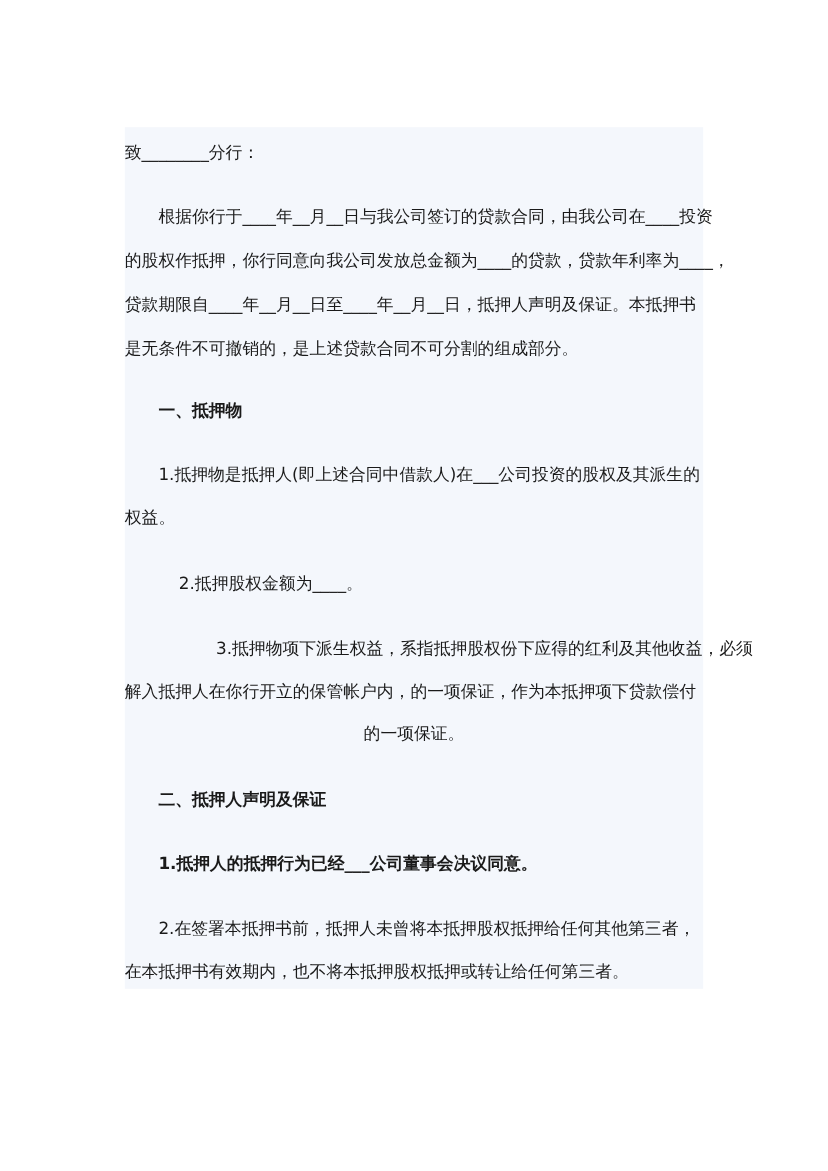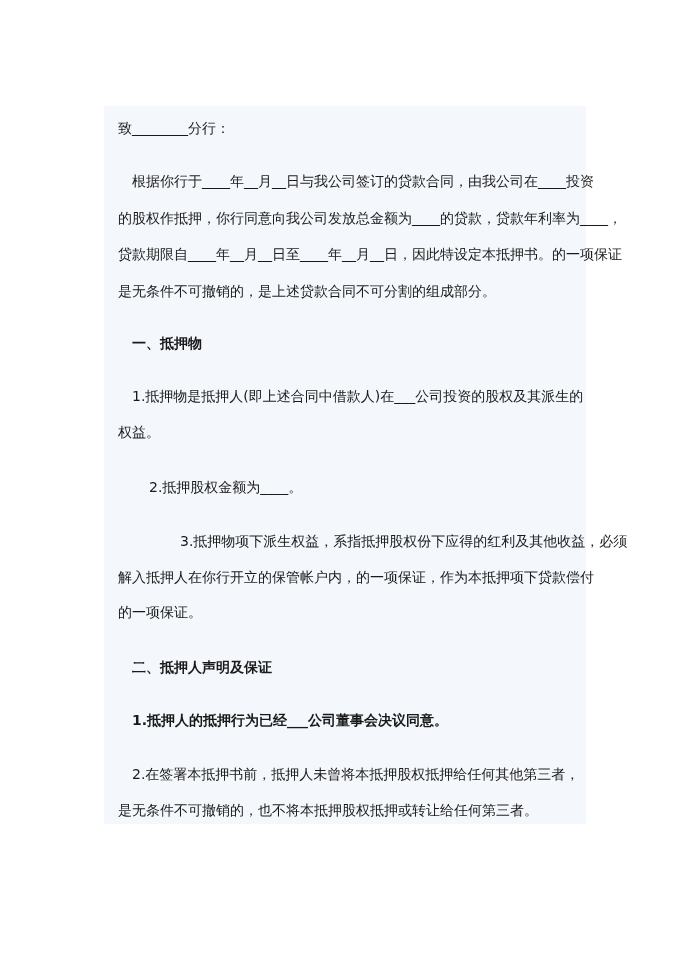--- a/index.html
+++ b/index.html
@@ -18,52 +18,52 @@
     .doc-box {
       position: absolute;
       left: 104px;
       top: 106px;
       width: 482px;
       height: 718px;
       background: #f4f7fc;
     }
     .line {
       position: absolute;
-      left: 118px;
+      left: 104px;
       width: 482px;
       font-size: 14px;
       line-height: 20px;
       height: 20px;
       white-space: nowrap;
       letter-spacing: 0px;
     }
     .indent { left: 132px; width: 454px; }
     .bold { font-weight: bold; }
   </style>
 </head>
 <body>
 
 <div class="doc-box"></div>
 
 <div class="line" style="top:118px;">致________分行：</div>
 
 <div class="line indent" style="top:171px;">根据你行于____年__月__日与我公司签订的贷款合同，由我公司在____投资</div>
 <div class="line" style="top:208px;">的股权作抵押，你行同意向我公司发放总金额为____的贷款，贷款年利率为____，</div>
-<div class="line" style="top:244px;">贷款期限自____年__月__日至____年__月__日，因此特设定本抵押书。的一项保证</div>
+<div class="line" style="top:244px;">贷款期限自____年__月__日至____年__月__日，抵押人声明及保证。本抵押书</div>
 <div class="line" style="top:281px;">是无条件不可撤销的，是上述贷款合同不可分割的组成部分。</div>
 
 <div class="line indent bold" style="top:333px;">一、抵押物</div>
 
 <div class="line indent" style="top:386px;">1.抵押物是抵押人(即上述合同中借款人)在___公司投资的股权及其派生的</div>
 <div class="line" style="top:422px;">权益。</div>
 
 <div class="line indent" style="top:477px;margin-left:17px;">2.抵押股权金额为____。</div>
 
 <div class="line indent" style="top:531px;margin-left:48px;">3.抵押物项下派生权益，系指抵押股权份下应得的红利及其他收益，必须</div>
 <div class="line" style="top:567px;">解入抵押人在你行开立的保管帐户内，的一项保证，作为本抵押项下贷款偿付</div>
-<div class="line" style="top:602px;">的一项保证。</div>
+<div class="line" style="top:602px;text-align:center;">的一项保证。</div>
 
 <div class="line indent bold" style="top:657px;">二、抵押人声明及保证</div>
 
 <div class="line indent" style="top:710px;font-weight:bold;">1.抵押人的抵押行为已经___公司董事会决议同意。</div>
 
 <div class="line indent" style="top:764px;">2.在签署本抵押书前，抵押人未曾将本抵押股权抵押给任何其他第三者，</div>
-<div class="line" style="top:800px;">是无条件不可撤销的，也不将本抵押股权抵押或转让给任何第三者。</div>
+<div class="line" style="top:800px;">在本抵押书有效期内，也不将本抵押股权抵押或转让给任何第三者。</div>
 
 </body></html>

